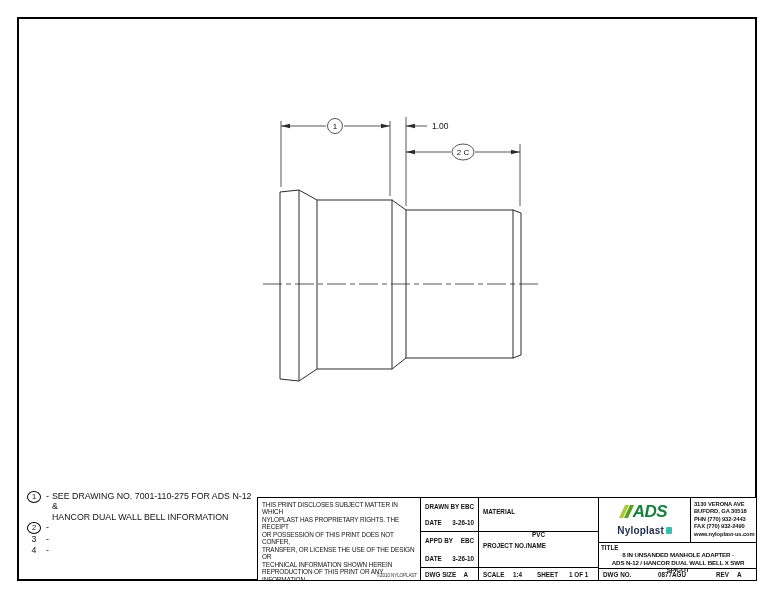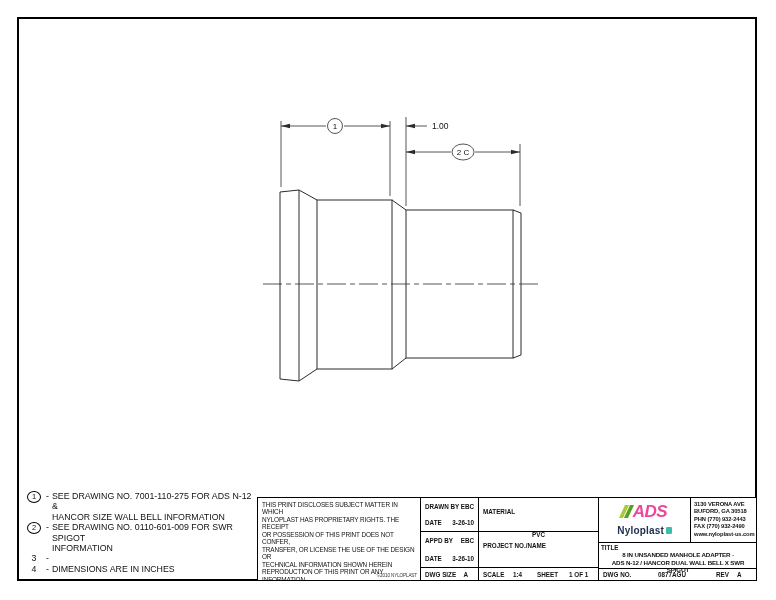--- a/index.html
+++ b/index.html
@@ -35,21 +35,21 @@
   #colA .row2,#colB .row2{position:absolute;left:0;top:34px;width:100%;height:36px;}
   #colA .row3,#colB .row3{position:absolute;left:0;top:70px;width:100%;height:12px;}
   #colA .row1,#colA .row2{display:flex;flex-direction:column;justify-content:space-around;}
   #colA .row3,#colB .row3{display:flex;align-items:center;}
   #ads{left:341px;top:0;width:158px;height:82px;}
   #logoCell{position:absolute;left:0;top:0;width:92px;height:45px;border-right:1px solid #000;border-bottom:1px solid #000;
       display:flex;flex-direction:column;align-items:center;justify-content:center;}
   #logoRow{display:flex;align-items:center;}
   .slash{width:3.5px;height:13px;background:#a9c83a;transform:skewX(-25deg);margin-right:1.5px;}
   .slash.s2{background:#55a11f;margin-right:2.5px;}
-  #logoText{font-size:17px;font-weight:900;font-style:italic;letter-spacing:-0.5px;color:#ec4899;line-height:15px;}
+  #logoText{font-size:17px;font-weight:900;font-style:italic;letter-spacing:-0.5px;color:#15803d;line-height:15px;}
   #logoSub{display:flex;align-items:center;margin-top:6px;}
   #logoSubText{font-size:10px;font-weight:bold;color:#20304e;letter-spacing:0.2px;}
   #logoMark{display:inline-block;width:6px;height:7px;background:#3bbfad;margin-left:1.5px;border-radius:1px;}
   #addrCell{position:absolute;left:92px;top:0;width:66px;height:45px;border-bottom:1px solid #000;
       padding:2.5px 2px 0 3px;font-size:5.8px;font-weight:bold;line-height:7.6px;letter-spacing:-0.1px;}
   #titleCell{position:absolute;left:0;top:45px;width:158px;height:26px;border-bottom:1px solid #000;padding:1px 2px;}
   #titleCell .tl{font-size:6.3px;font-weight:bold;}
   #titleCell .t1,#titleCell .t2{text-align:center;font-size:6.2px;font-weight:bold;letter-spacing:-0.15px;line-height:7.6px;}
   #dwgnoRow{position:absolute;left:0;top:71px;width:158px;height:11px;display:flex;align-items:center;}
   #dwgnoRow span{font-size:6.3px;font-weight:bold;}
@@ -116,36 +116,33 @@
       <text x="463" y="155" font-size="8" text-anchor="middle">2 C</text>
       <text x="432" y="129" font-size="8.5" text-anchor="start">1.00</text>
     </g>
   </svg>
 
   <div id="notes">
     <div class="note">
       <span class="num"><span class="balloon">1</span></span>
       <span class="dash">-</span>
       <span class="txt"><span>SEE DRAWING NO. 7001-110-275 FOR ADS N-12 &amp;</span><br>
-        <span>HANCOR SIZE WALL BELL INFORMATION</span></span>
+        <span>HANCOR DUAL WALL BELL INFORMATION</span></span>
     </div>
     <div class="note">
       <span class="num"><span class="balloon">2</span></span>
       <span class="dash">-</span>
-      <span class="txt"><span>SEE DRAWING NO. 0110-601-009 FOR SWR SPIGOT</span><br>
-        <span>INFORMATION</span></span>
     </div>
     <div class="note">
       <span class="num">3</span>
       <span class="dash">-</span>
     </div>
     <div class="note">
       <span class="num">4</span>
       <span class="dash">-</span>
-      <span class="txt"><span>DIMENSIONS ARE IN INCHES</span></span>
     </div>
   </div>
 
   <div id="tb">
 
     <div id="disclaimer" class="cell">
       <div>THIS PRINT DISCLOSES SUBJECT MATTER IN WHICH</div>
       <div>NYLOPLAST HAS PROPRIETARY RIGHTS.  THE RECEIPT</div>
       <div>OR POSSESSION OF THIS PRINT DOES NOT CONFER,</div>
       <div>TRANSFER, OR LICENSE THE USE OF THE DESIGN OR</div>

